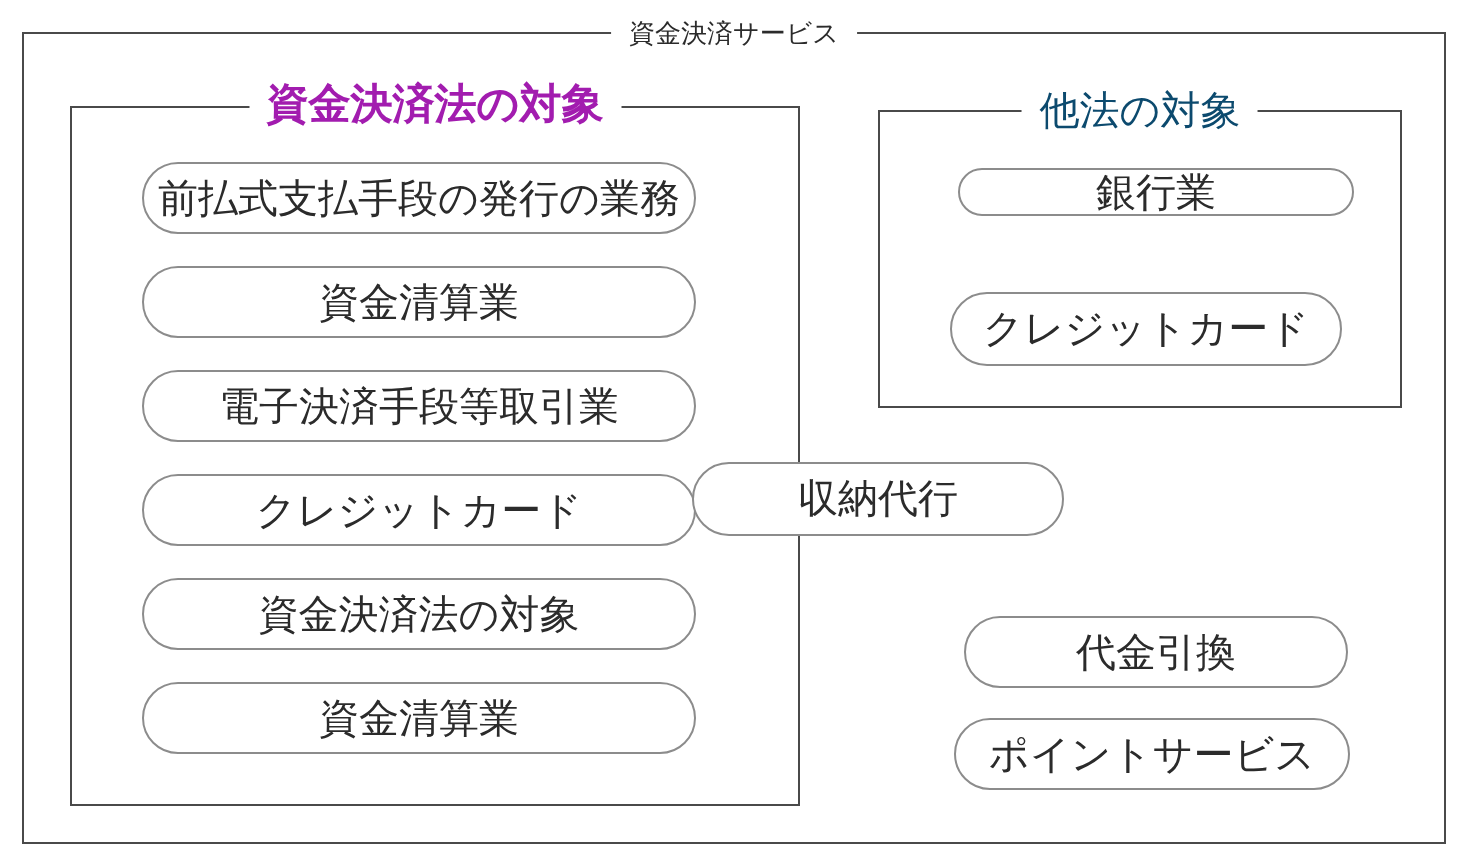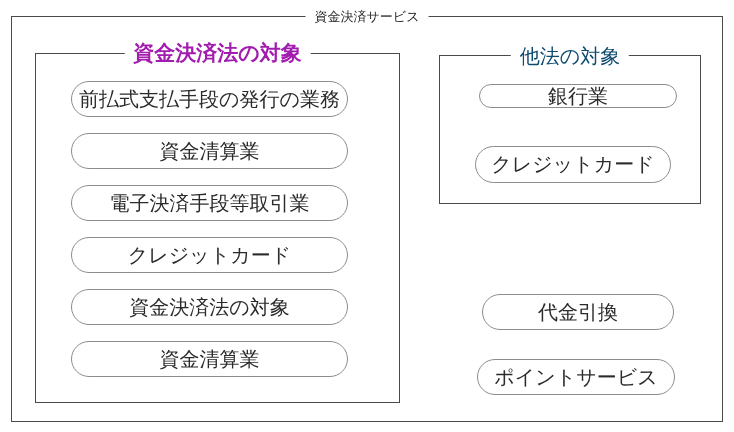--- a/index.html
+++ b/index.html
@@ -71,21 +71,21 @@
   .lp3 { top: 185px; text-align: right; }
   .lp4 { top: 237px; }
   .lp5 { top: 289px; }
   .lp6 { top: 341px; }
   
   .rp-bank   { left: 479px; top: 84px;  width: 198px; height: 24px; }
   .rp-credit { left: 475px; top: 146px; width: 196px; height: 37px; }
   
   .bridge { left: 346px; top: 231px; width: 186px; height: 37px; z-index: 5; }
   
-  .op-cod   { left: 482px; top: 294px; width: 192px; height: 36px; }
+  .op-cod   { left: 482px; top: 308px; width: 192px; height: 36px; }
   .op-point { left: 477px; top: 359px; width: 198px; height: 36px; }
 
   #outer-box { left: 11px; top: 16px; width: 712px; height: 406px; }
   #left-box  { left: 35px; top: 53px; width: 365px; height: 350px; }
   #right-box { left: 439px; top: 55px; width: 262px; height: 149px; }
 </style>
 </head>
 <body>
 
 <div class="stage">
@@ -105,17 +105,18 @@
   <div class="pill lp lp1">前払式支払手段の発行の業務</div>
   <div class="pill lp lp2">資金清算業</div>
   <div class="pill lp lp3">電子決済手段等取引業</div>
   <div class="pill lp lp4">クレジットカード</div>
   <div class="pill lp lp5">資金決済法の対象</div>
   <div class="pill lp lp6">資金清算業</div>
 
   <div class="pill rp-bank">銀行業</div>
   <div class="pill rp-credit">クレジットカード</div>
 
+  <div class="pill bridge">収納代行</div>
 
   <div class="pill op-cod">代金引換</div>
   <div class="pill op-point">ポイントサービス</div>
 
 </div>
 
 </body></html>

